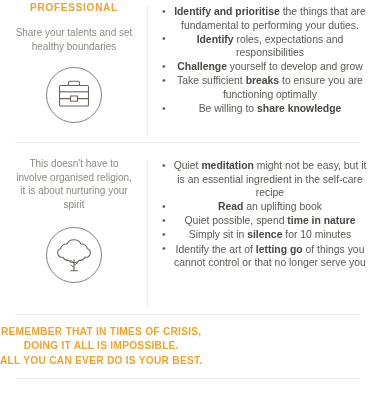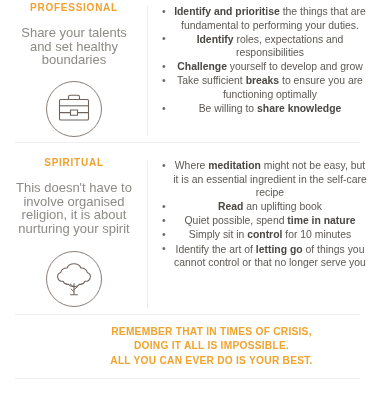--- a/index.html
+++ b/index.html
@@ -52,21 +52,21 @@
     color: #f0a130;
     font-size: 10px;
     font-weight: bold;
     letter-spacing: 0.75px;
     margin: 0 0 12px 0;
     line-height: 1.2;
   }
 
   .cat-sub {
     color: #8e8b86;
-    font-size: 13px;
+    font-size: 10px;
     line-height: 13.6px;
     margin: 0;
   }
 
   .icon-wrap {
     margin-top: 13px;
     display: flex;
     justify-content: center;
   }
   .section-spiritual .icon-wrap {
@@ -125,23 +125,22 @@
     height: 1px;
     background: #eeeeee;
     margin: 0 15px;
   }
 
   
   .footer {
     height: 63px;
     display: flex;
     align-items: center;
-    justify-content: center;
+    justify-content: flex-start;
     text-align: center;
-    padding-left: 48px;
   }
   .footer-text {
     color: #f0a42e;
     font-size: 10.2px;
     font-weight: bold;
     line-height: 14.2px;
     letter-spacing: 0.25px;
   }
   .footer-text span { display: block; }
 
@@ -182,21 +181,20 @@
         <li><span>Take sufficient </span><b>breaks</b><span> to ensure you are functioning optimally</span></li>
         <li><span>Be willing to </span><b>share knowledge</b><span></span></li>
       </ul>
     </div>
   </div>
 
   <div class="hrule"></div>
 
   <div class="section section-spiritual">
     <div class="col-left">
-      <div class="cat-heading">SPIRITUAL</div>
       <p class="cat-sub">This doesn't have to involve organised religion, it is about nurturing your spirit</p>
       <div class="icon-wrap">
         <svg width="58" height="58" viewBox="0 0 58 58" aria-hidden="true">
           <circle cx="29" cy="29" r="27.5" fill="none" stroke="#7a716a" stroke-width="0.9"></circle>
 
           <path d="M29 13.8
                    c-3.6 0 -6.1 1.9 -6.9 4.2
                    c-3.2 -0.3 -5.9 1.7 -6.3 4.4
                    c-2.4 0.9 -3.6 3.1 -3.0 5.4
                    c0.6 2.3 2.8 3.7 5.2 3.5
@@ -212,24 +210,24 @@
           <path d="M29 33.2 v11.6" fill="none" stroke="#6d635c" stroke-width="1.05"></path>
           <path d="M29 37.2 l-3.6 -3.0 M29 39.6 l3.6 -3.0 M29 41.6 l-3.0 -2.6" fill="none" stroke="#6d635c" stroke-width="1.0" stroke-linecap="round"></path>
           <path d="M25.6 44.8 h6.8" fill="none" stroke="#6d635c" stroke-width="1.05" stroke-linecap="round"></path>
         </svg>
       </div>
       <div class="vrule"></div>
     </div>
 
     <div class="col-right">
       <ul class="bullets">
-        <li><span>Where </span><b>meditation</b><span> might not be easy, but it is an essential ingredient in the self-care recipe</span></li>
+        <li><span>Quiet </span><b>meditation</b><span> might not be easy, but it is an essential ingredient in the self-care recipe</span></li>
         <li><b>Read</b><span> an uplifting book</span></li>
         <li><span>Quiet possible, spend </span><b>time in nature</b><span></span></li>
-        <li><span>Simply sit in </span><b>control</b><span> for 10 minutes</span></li>
+        <li><span>Simply sit in </span><b>silence</b><span> for 10 minutes</span></li>
         <li><span>Identify the art of </span><b>letting go</b><span> of things you cannot control or that no longer serve you</span></li>
       </ul>
     </div>
   </div>
 
   <div class="hrule"></div>
 
   <div class="footer">
     <div class="footer-text">
       <span>REMEMBER THAT IN TIMES OF CRISIS,</span>

